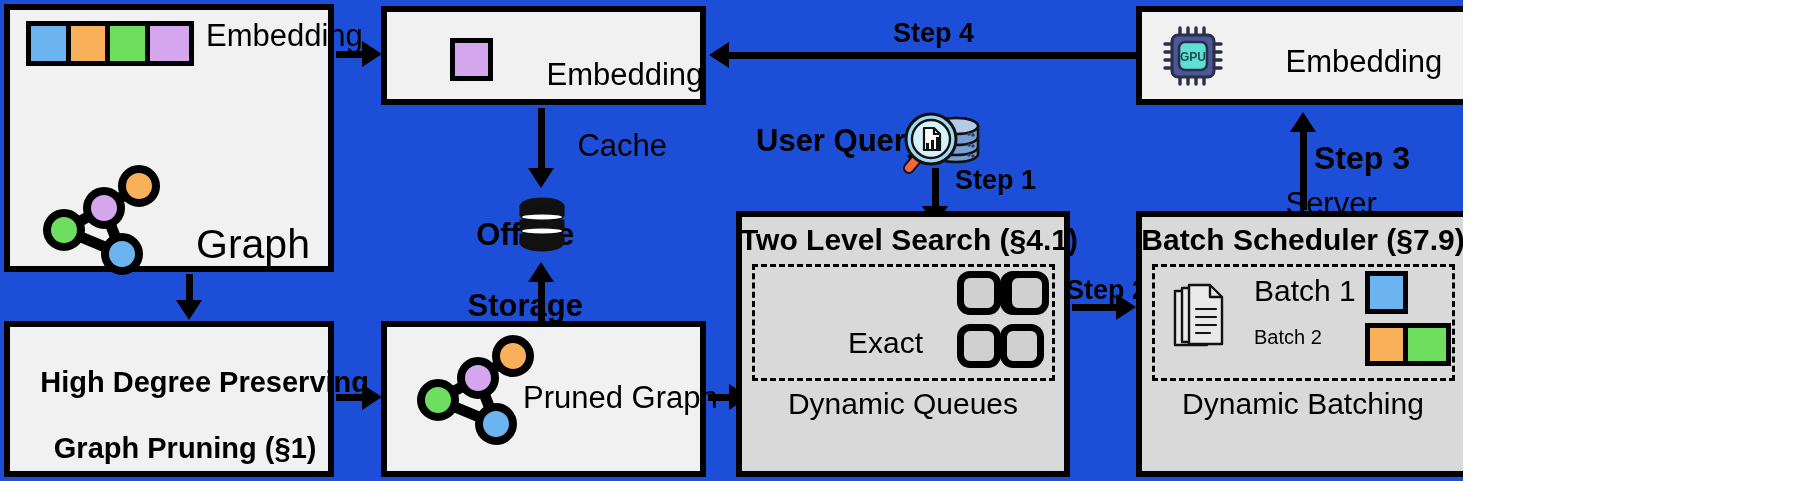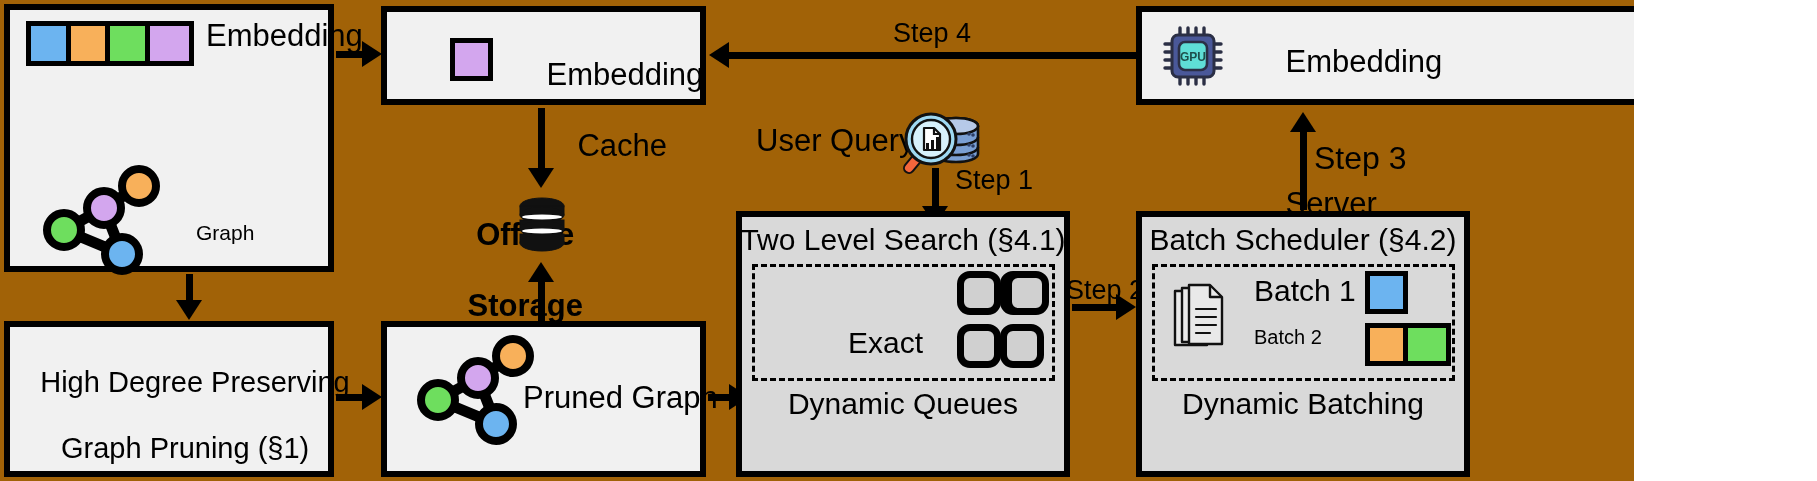--- a/index.html
+++ b/index.html
@@ -6,23 +6,23 @@
     margin: 0;
     padding: 0;
     background: #ffffff;
   }
   body {
     font-family: "Liberation Sans", sans-serif;
     -webkit-font-smoothing: antialiased;
   }
   #stage {
     position: relative;
-    width: 1634px;
+    width: 1463px;
     height: 481px;
-    background: #a16207;
+    background: #1d4ed8;
     overflow: hidden;
   }
   .abs { position: absolute; box-sizing: border-box; }
 
   
   .box {
     border: 6px solid #000000;
     background: #f1f1f1;
     box-sizing: border-box;
   }
@@ -33,21 +33,21 @@
   }
 
   
   .t {
     position: absolute;
     color: #000000;
     line-height: 1.14;
     white-space: pre;
   }
   .tc { text-align: center; }
-  .bold { font-weight: normal; }
+  .bold { font-weight: bold; }
 
   
   .swatch {
     border: 5px solid #000000;
     box-sizing: border-box;
   }
   .swatch-strip {
     display: flex;
     border: 5px solid #000000;
     box-sizing: border-box;
@@ -129,21 +129,21 @@
         <line x1="70" y1="40" x2="105" y2="18"></line>
         <line x1="30" y1="62" x2="88" y2="86"></line>
         <line x1="70" y1="40" x2="88" y2="86"></line>
       </g>
       <circle cx="105" cy="18" r="17" fill="#f8b05a" stroke="#000" stroke-width="8"></circle>
       <circle cx="70" cy="40" r="17" fill="#d3a6ee" stroke="#000" stroke-width="8"></circle>
       <circle cx="30" cy="62" r="17" fill="#6ede5e" stroke="#000" stroke-width="8"></circle>
       <circle cx="88" cy="86" r="17" fill="#6cb4f0" stroke="#000" stroke-width="8"></circle>
     </svg>
   </div>
-  <div class="t" style="left:196px; top:221px; font-size:21px;">Graph</div>
+  <div class="t" style="left:196px; top:221px; font-size:41px;">Graph</div>
 
   <div class="abs box" style="left:381px; top:6px; width:325px; height:99px;">
   </div>
   <div class="abs swatch" style="left:450px; top:38px; width:43px; height:43px; background:#d3a6ee;"></div>
   <div class="t tc" style="left:512px; top:22px; width:186px; font-size:31px;">
     <span>Embedding</span><br>
     <span>Cache</span>
   </div>
 
   <div class="line-h" style="left:336px; top:51px; width:28px;"></div>
@@ -303,21 +303,21 @@
   <div class="pill" style="left:1000px; top:324px; width:44px; height:44px;"></div>
 
   <div class="t tc" style="left:740px; top:387px; width:326px; font-size:30px;">Dynamic Queues</div>
 
   <div class="line-h" style="left:1072px; top:304px; width:48px;"></div>
   <div class="head head-r" style="left:1116px; top:294px;"></div>
   <div class="t bold" style="left:1066px; top:275px; font-size:27px;">Step 2</div>
 
   <div class="abs box box-gray" style="left:1136px; top:211px; width:334px; height:266px;">
   </div>
-  <div class="t tc bold" style="left:1140px; top:223px; width:326px; font-size:30px;">Batch Scheduler (§4.2)</div>
+  <div class="t tc bold" style="left:1140px; top:223px; width:326px; font-size:30px;">Batch Scheduler (§7.9)</div>
 
   <div class="abs dashed" style="left:1152px; top:264px; width:303px; height:117px;"></div>
 
   <div class="abs" style="left:1172px; top:283px; width:56px; height:70px;">
     <svg width="56" height="70" viewBox="0 0 56 70">
       <g fill="#e9e9e9" stroke="#111" stroke-width="2.4" stroke-linejoin="round">
         <path d="M3 8 h22 l10 10 v44 h-32 z"></path>
         <path d="M10 5 h22 l10 10 v44 h-32 z"></path>
         <path d="M17 2 h21 l12 12 v47 h-33 z"></path>
       </g>

